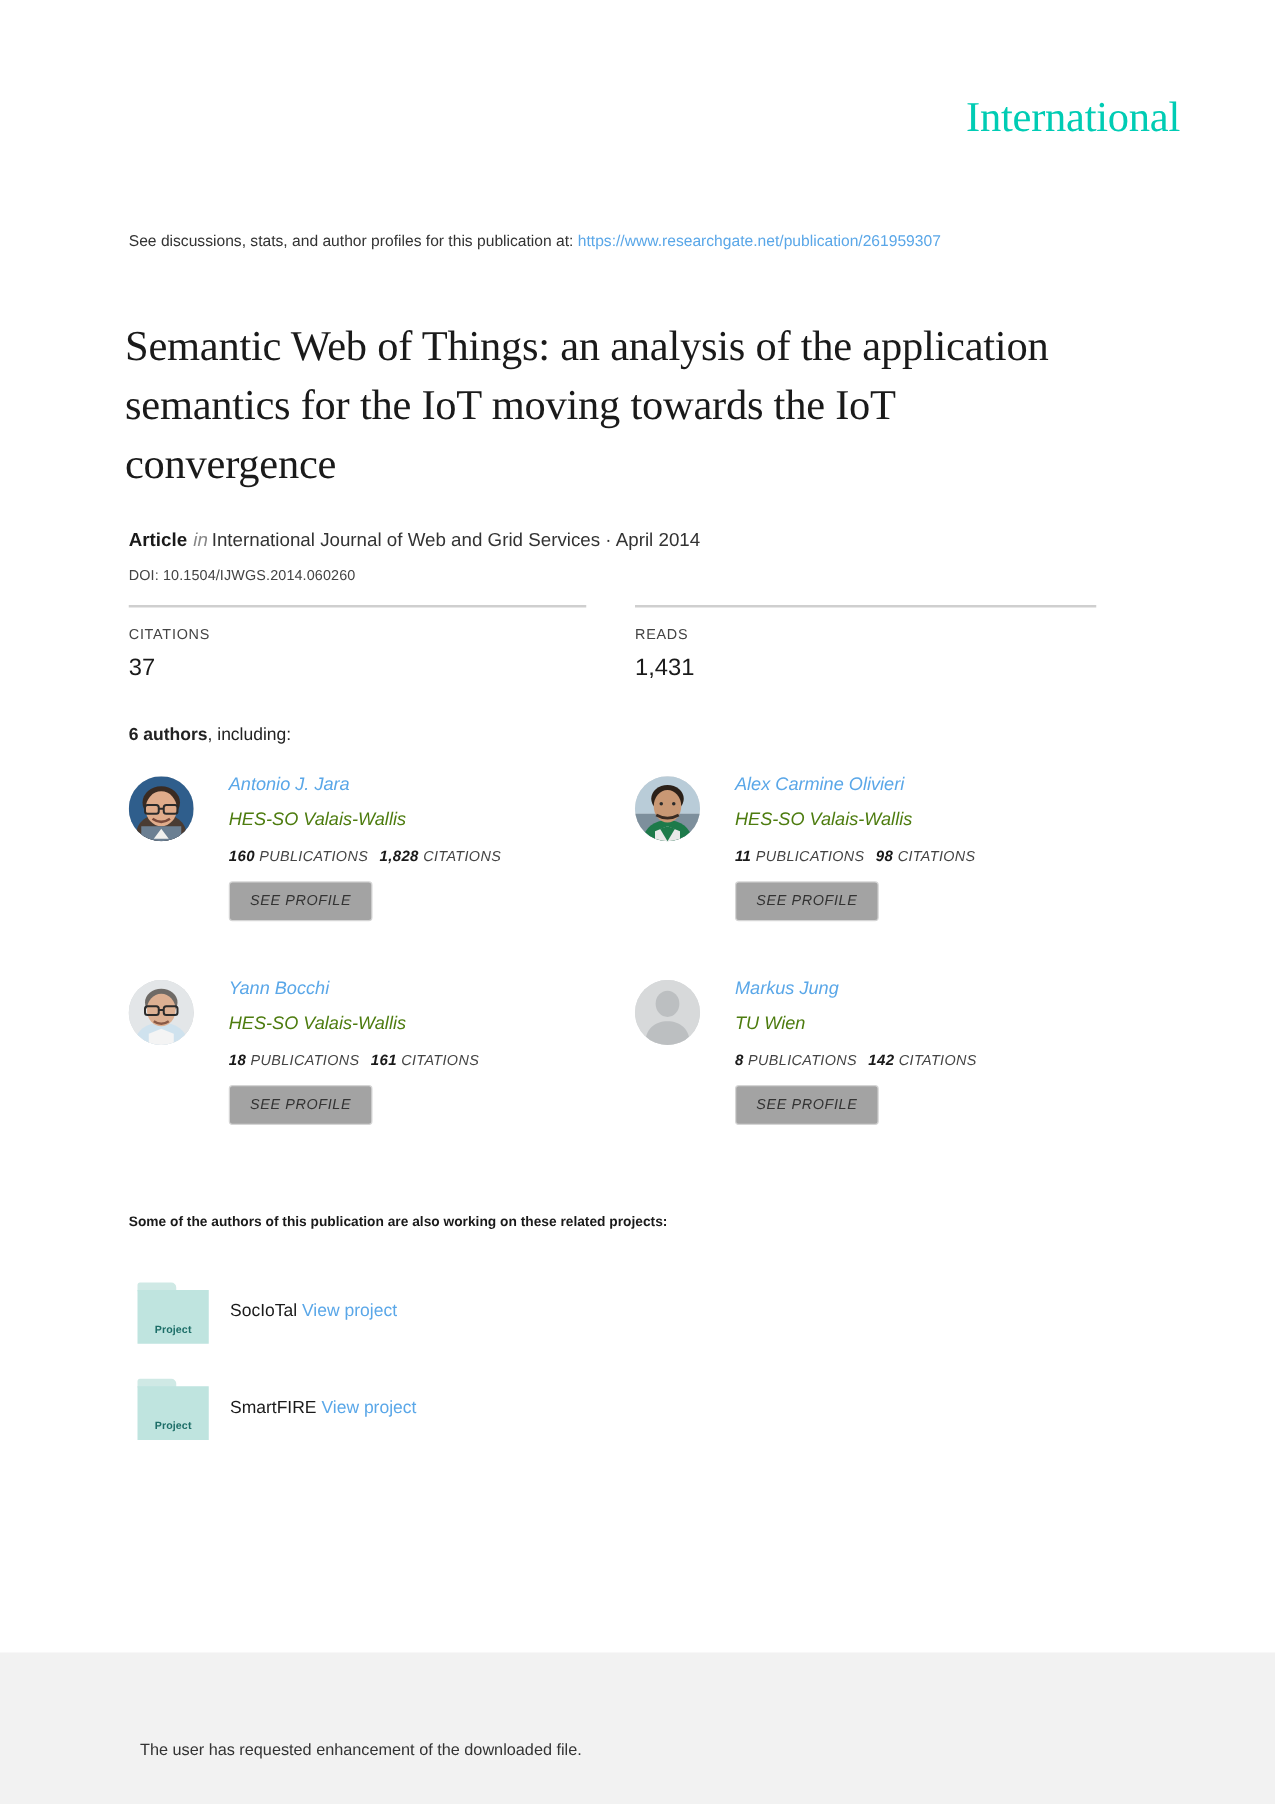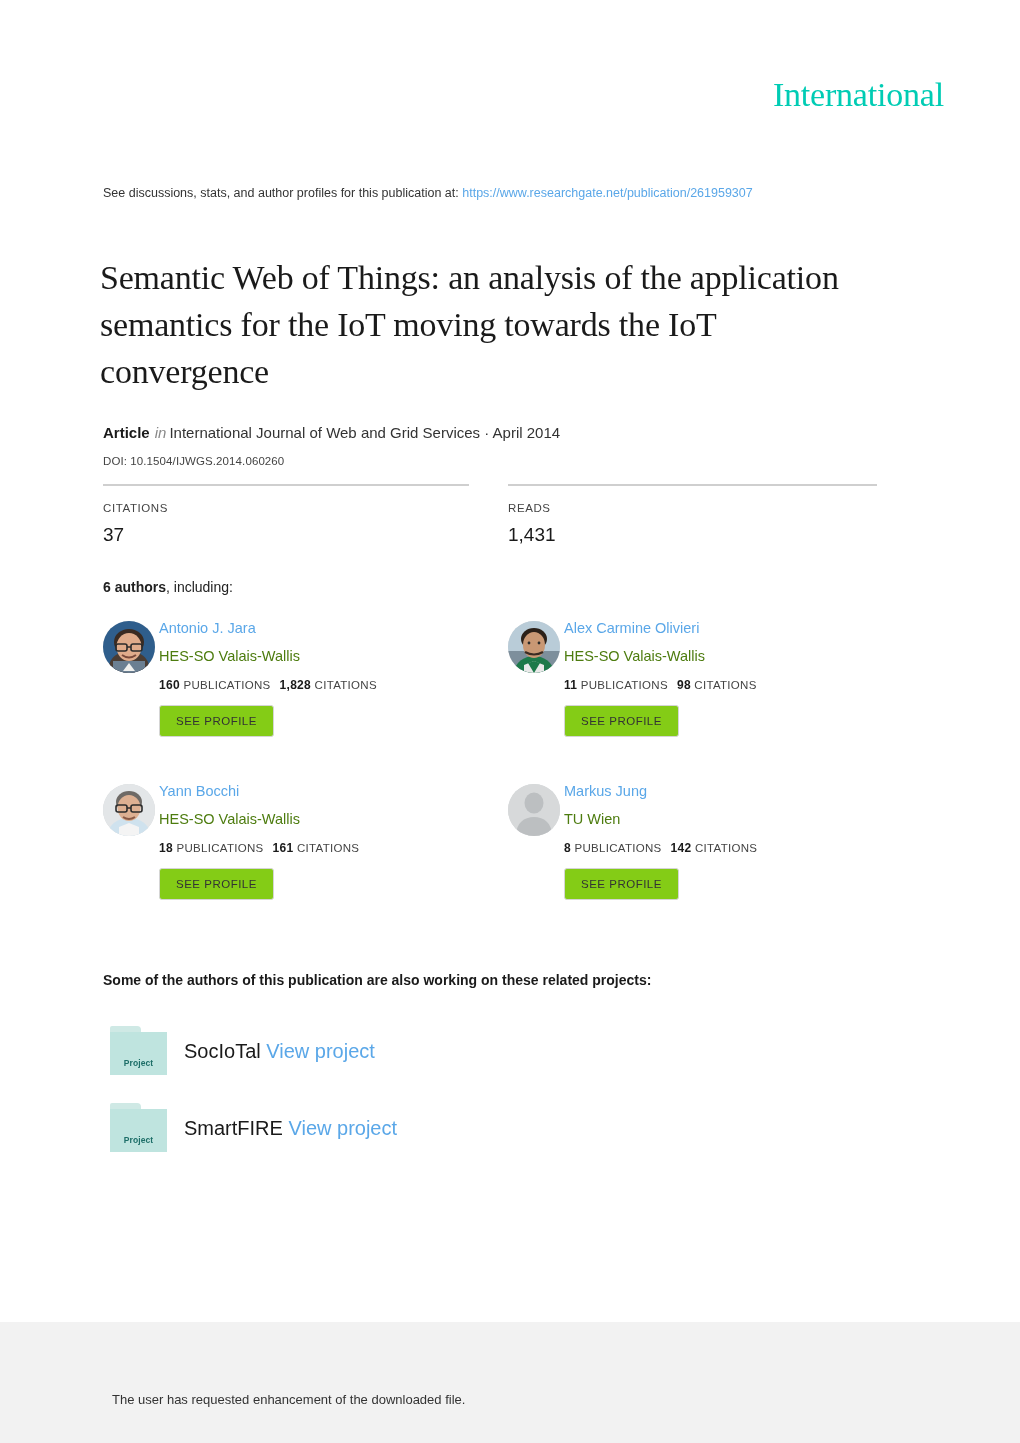--- a/index.html
+++ b/index.html
@@ -147,23 +147,24 @@
     width: 52px;
     height: 52px;
     border-radius: 50%;
     overflow: hidden;
     background: #d3d6d8;
   }
   .avatar svg { display: block; }
 
   .author-body {
     position: absolute;
-    left: 56px;
+    left: 80px;
     top: 0;
     width: 330px;
+    font-style: italic;
   }
   .author-name {
     font-size: 14.5px;
     color: #5aa7e8;
     line-height: 20px;
     white-space: nowrap;
   }
   .author-affil {
     font-size: 14.5px;
     color: #4d7c0f;
@@ -184,34 +185,34 @@
     font-size: 12px;
   }
   .author-stats .gap { display: inline-block; width: 9px; }
 
   .see-profile-btn {
     display: inline-block;
     margin-top: 13px;
     padding: 9px 16px 9px 16px;
     border: 1px solid #d5d5d5;
     border-radius: 3px;
-    background: #84cc16;
+    background: #a3a3a3;
     font-size: 11.5px;
     letter-spacing: 0.5px;
     color: #333333;
     white-space: nowrap;
     cursor: pointer;
   }
 
   
   .projects-heading {
     position: absolute;
     left: 103px;
     top: 972px;
-    font-size: 14px;
+    font-size: 11px;
     font-weight: bold;
     color: #1a1a1a;
     white-space: nowrap;
   }
 
   .project-row {
     position: absolute;
     left: 110px;
     height: 50px;
   }
@@ -252,21 +253,21 @@
     font-weight: bold;
     color: #1d6e68;
     letter-spacing: 0.1px;
     margin-top: 13px;
   }
 
   .project-text {
     position: absolute;
     left: 74px;
     top: 14px;
-    font-size: 20px;
+    font-size: 14px;
     color: #1a1a1a;
     white-space: nowrap;
   }
   .project-text .view-link {
     color: #5aa7e8;
     cursor: pointer;
   }
 
   
   .footer {

